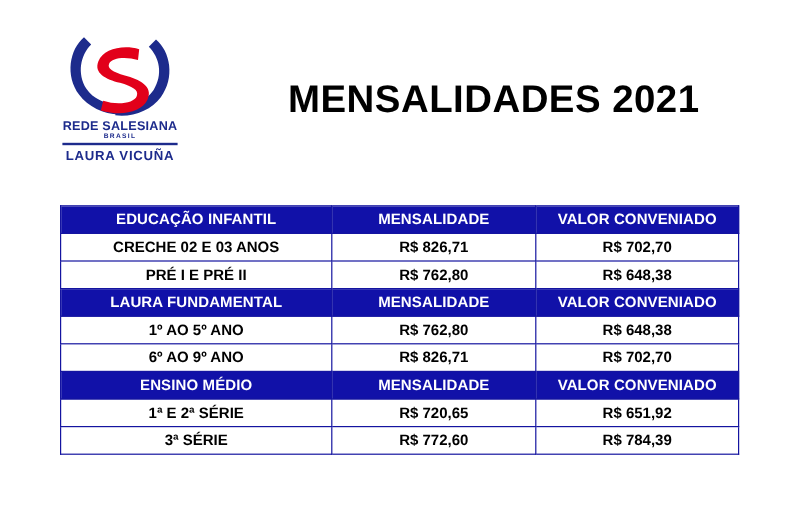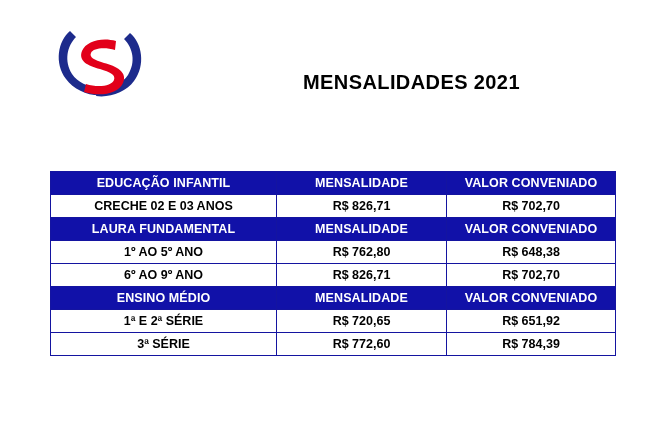--- a/index.html
+++ b/index.html
@@ -77,21 +77,21 @@
   }
   .logo-rule {
     width: 96px;
     height: 1.5px;
     background: #1d2b8c;
     margin: 1px auto 2px auto;
   }
   .title {
     flex: 1;
     text-align: center;
-    font-size: 20px;
+    font-size: 32px;
     font-weight: bold;
     letter-spacing: .4px;
     padding-right: 40px;
     color: #000000;
   }
 
   
   .table-wrap {
     position: absolute;
     top: 171px;
@@ -135,20 +135,26 @@
     <div class="logo-wrap">
       <div class="logo">
         <div class="logo-mark">
           <svg width="112" height="72" viewBox="0 0 112 72" xmlns="http://www.w3.org/2000/svg">
             <path d="M26 4 C14 14, 10 36, 22 52 C30 63, 46 70, 60 68 L58 60 C46 61, 34 56, 28 47 C20 34, 23 19, 32 10 Z" fill="#1d2b8c"></path>
             <path d="M86 6 C98 16, 102 38, 90 54 C82 65, 66 71, 52 69 L54 61 C66 62, 78 57, 84 48 C92 35, 89 21, 80 12 Z" fill="#1d2b8c"></path>
             <path d="M72 14 C58 10, 42 14, 38 24 C34 34, 44 39, 56 42 C66 45, 72 48, 70 53 C68 59, 54 61, 42 57 L40 65 C56 70, 74 67, 79 56 C84 45, 72 39, 60 36 C50 33, 45 30, 47 26 C49 21, 61 20, 71 23 Z" fill="#e2001a"></path>
             <path d="M34 30 L78 30" stroke="#e2001a" stroke-width="0" fill="none"></path>
           </svg>
         </div>
+        <div class="logo-text">
+          <div class="l1">REDE SALESIANA</div>
+          <div class="l2">BRASIL</div>
+          <div class="logo-rule"></div>
+          <div class="l3">LAURA VICUÑA</div>
+        </div>
       </div>
     </div>
 
     <div class="title">MENSALIDADES 2021</div>
   </div>
 
   <div class="table-wrap">
     <table class="fees">
       <colgroup>
         <col class="c1">
@@ -160,20 +166,25 @@
         <tr class="section">
           <td>EDUCAÇÃO INFANTIL</td>
           <td>MENSALIDADE</td>
           <td>VALOR CONVENIADO</td>
         </tr>
         <tr>
           <td>CRECHE 02 E 03 ANOS</td>
           <td>R$ 826,71</td>
           <td>R$ 702,70</td>
         </tr>
+        <tr>
+          <td>PRÉ I E PRÉ II</td>
+          <td>R$ 762,80</td>
+          <td>R$ 648,38</td>
+        </tr>
 
         <tr class="section">
           <td>LAURA FUNDAMENTAL</td>
           <td>MENSALIDADE</td>
           <td>VALOR CONVENIADO</td>
         </tr>
         <tr>
           <td>1º AO 5º ANO</td>
           <td>R$ 762,80</td>
           <td>R$ 648,38</td>

